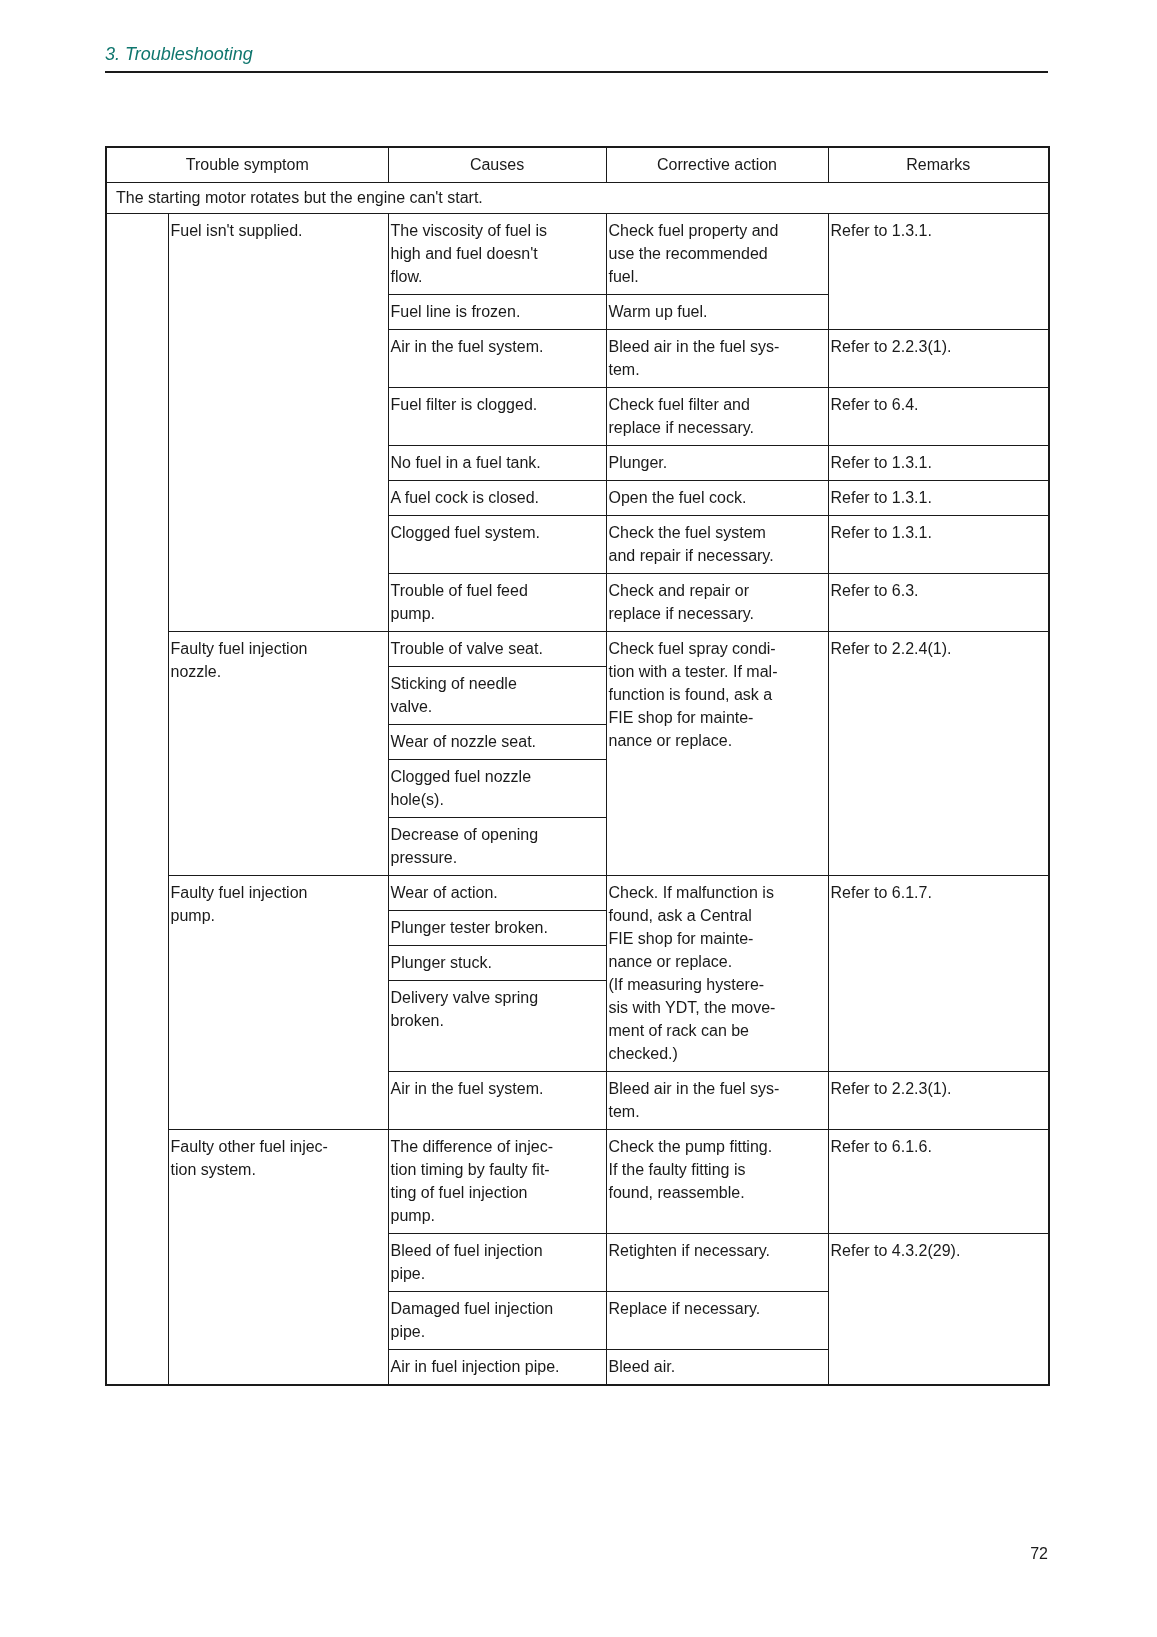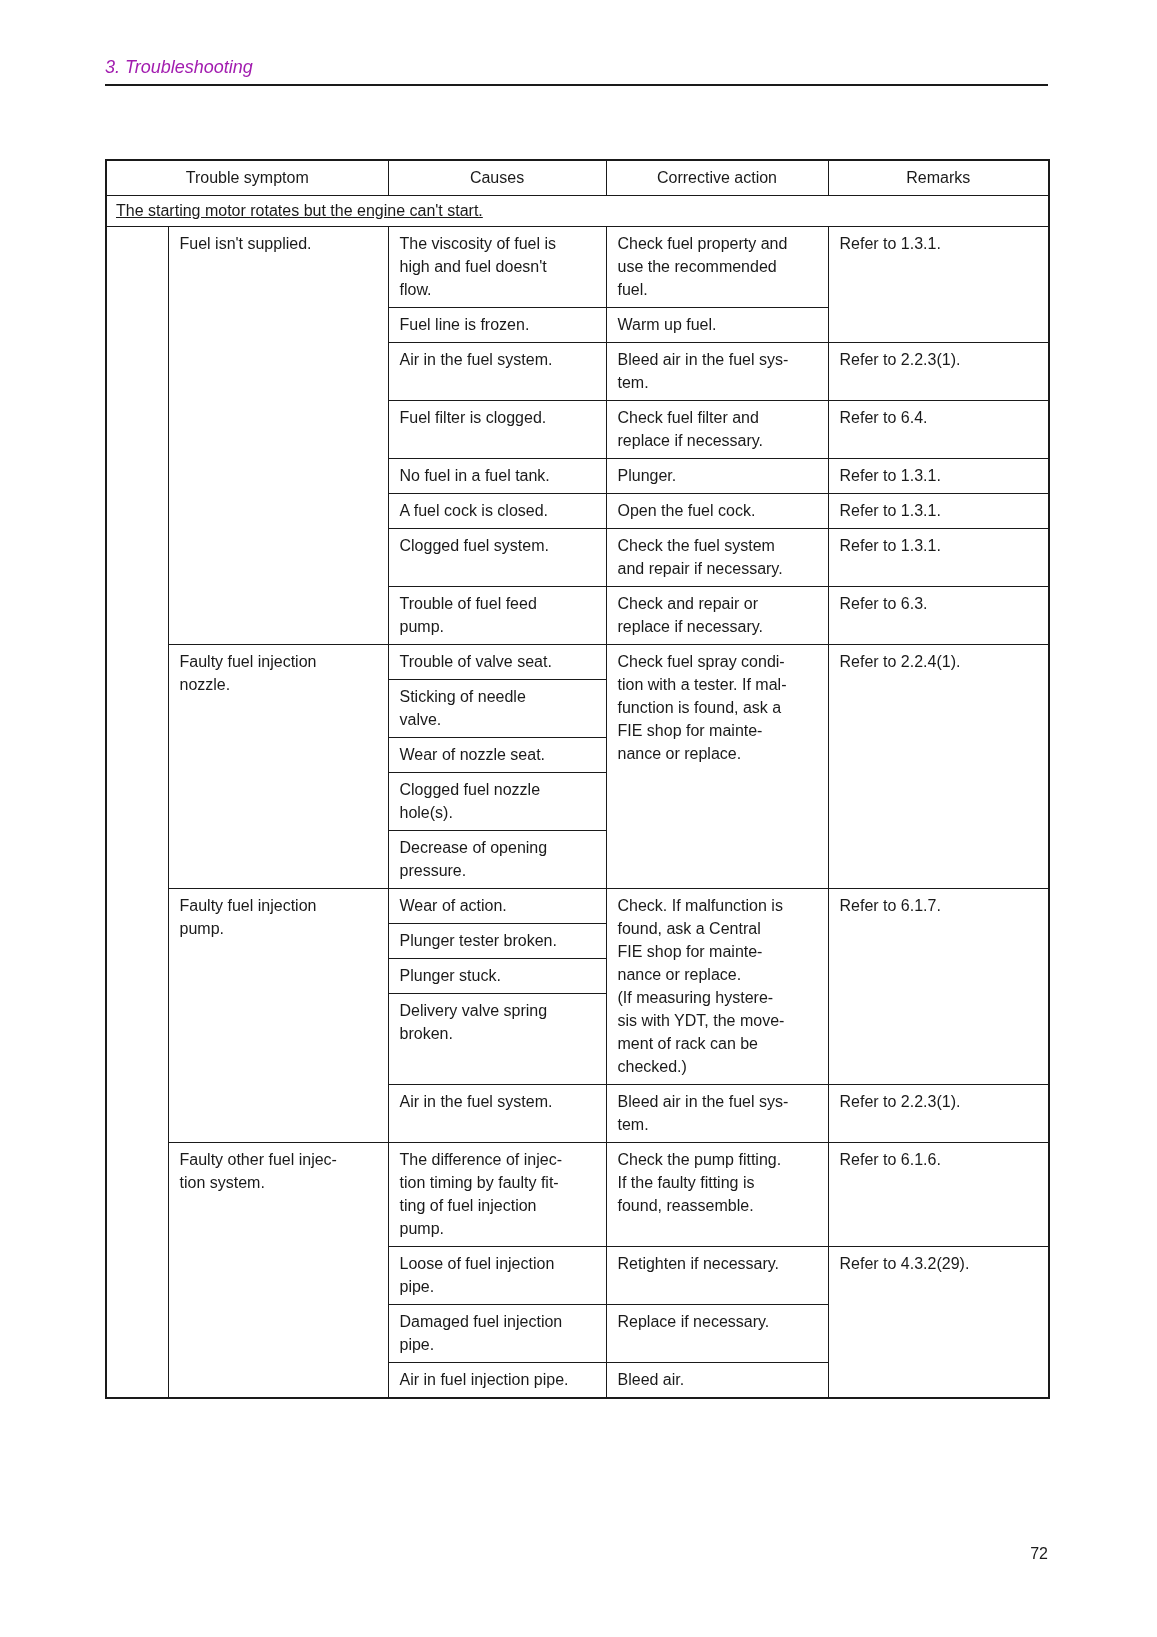--- a/index.html
+++ b/index.html
@@ -15,25 +15,25 @@
     position: relative;
     width: 1157px;
     height: 1637px;
     overflow: hidden;
   }
   .content {
     margin-left: 105px;
     width: 943px;
   }
   .section-title {
-    margin-top: 56px;
+    margin-top: 43px;
     font-size: 18px;
     line-height: 23px;
     font-style: italic;
-    color: #a21caf;
+    color: #0f766e;
   }
   .header-rule {
     margin-top: 5px;
     width: 943px;
     height: 2px;
     background: #1a1a1a;
   }
   table.ts-table {
     margin-top: 73px;
     width: 943px;
@@ -41,32 +41,31 @@
     border-collapse: collapse;
     border: 2px solid #1a1a1a;
     font-size: 16px;
     line-height: 23px;
   }
   .ts-table th, .ts-table td {
     border: 1px solid #1a1a1a;
     vertical-align: top;
     text-align: left;
     font-weight: normal;
-    padding: 5px 6px 6px 11px;
+    padding: 5px 6px 6px 2px;
     white-space: pre-line;
     overflow: hidden;
   }
   .ts-table th {
     text-align: center;
     padding: 5px 4px;
     height: 35px;
   }
   .ts-table tr.spanning-row td {
     padding: 3px 6px 4px 9px;
-    text-decoration: underline;
   }
   .ts-table tr.h1 { height: 35px; }
   .page-number {
     position: absolute;
     top: 1542px;
     left: 105px;
     width: 943px;
     text-align: right;
     font-size: 16px;
     line-height: 23px;
@@ -216,21 +215,21 @@
           <td>The difference of injec-
 tion timing by faulty fit-
 ting of fuel injection
 pump.</td>
           <td>Check the pump fitting.
 If the faulty fitting is
 found, reassemble.</td>
           <td>Refer to 6.1.6.</td>
         </tr>
         <tr>
-          <td>Loose of fuel injection
+          <td>Bleed of fuel injection
 pipe.</td>
           <td>Retighten if necessary.</td>
           <td rowspan="3">Refer to 4.3.2(29).</td>
         </tr>
         <tr>
           <td>Damaged fuel injection
 pipe.</td>
           <td>Replace if necessary.</td>
         </tr>
         <tr class="h1">

